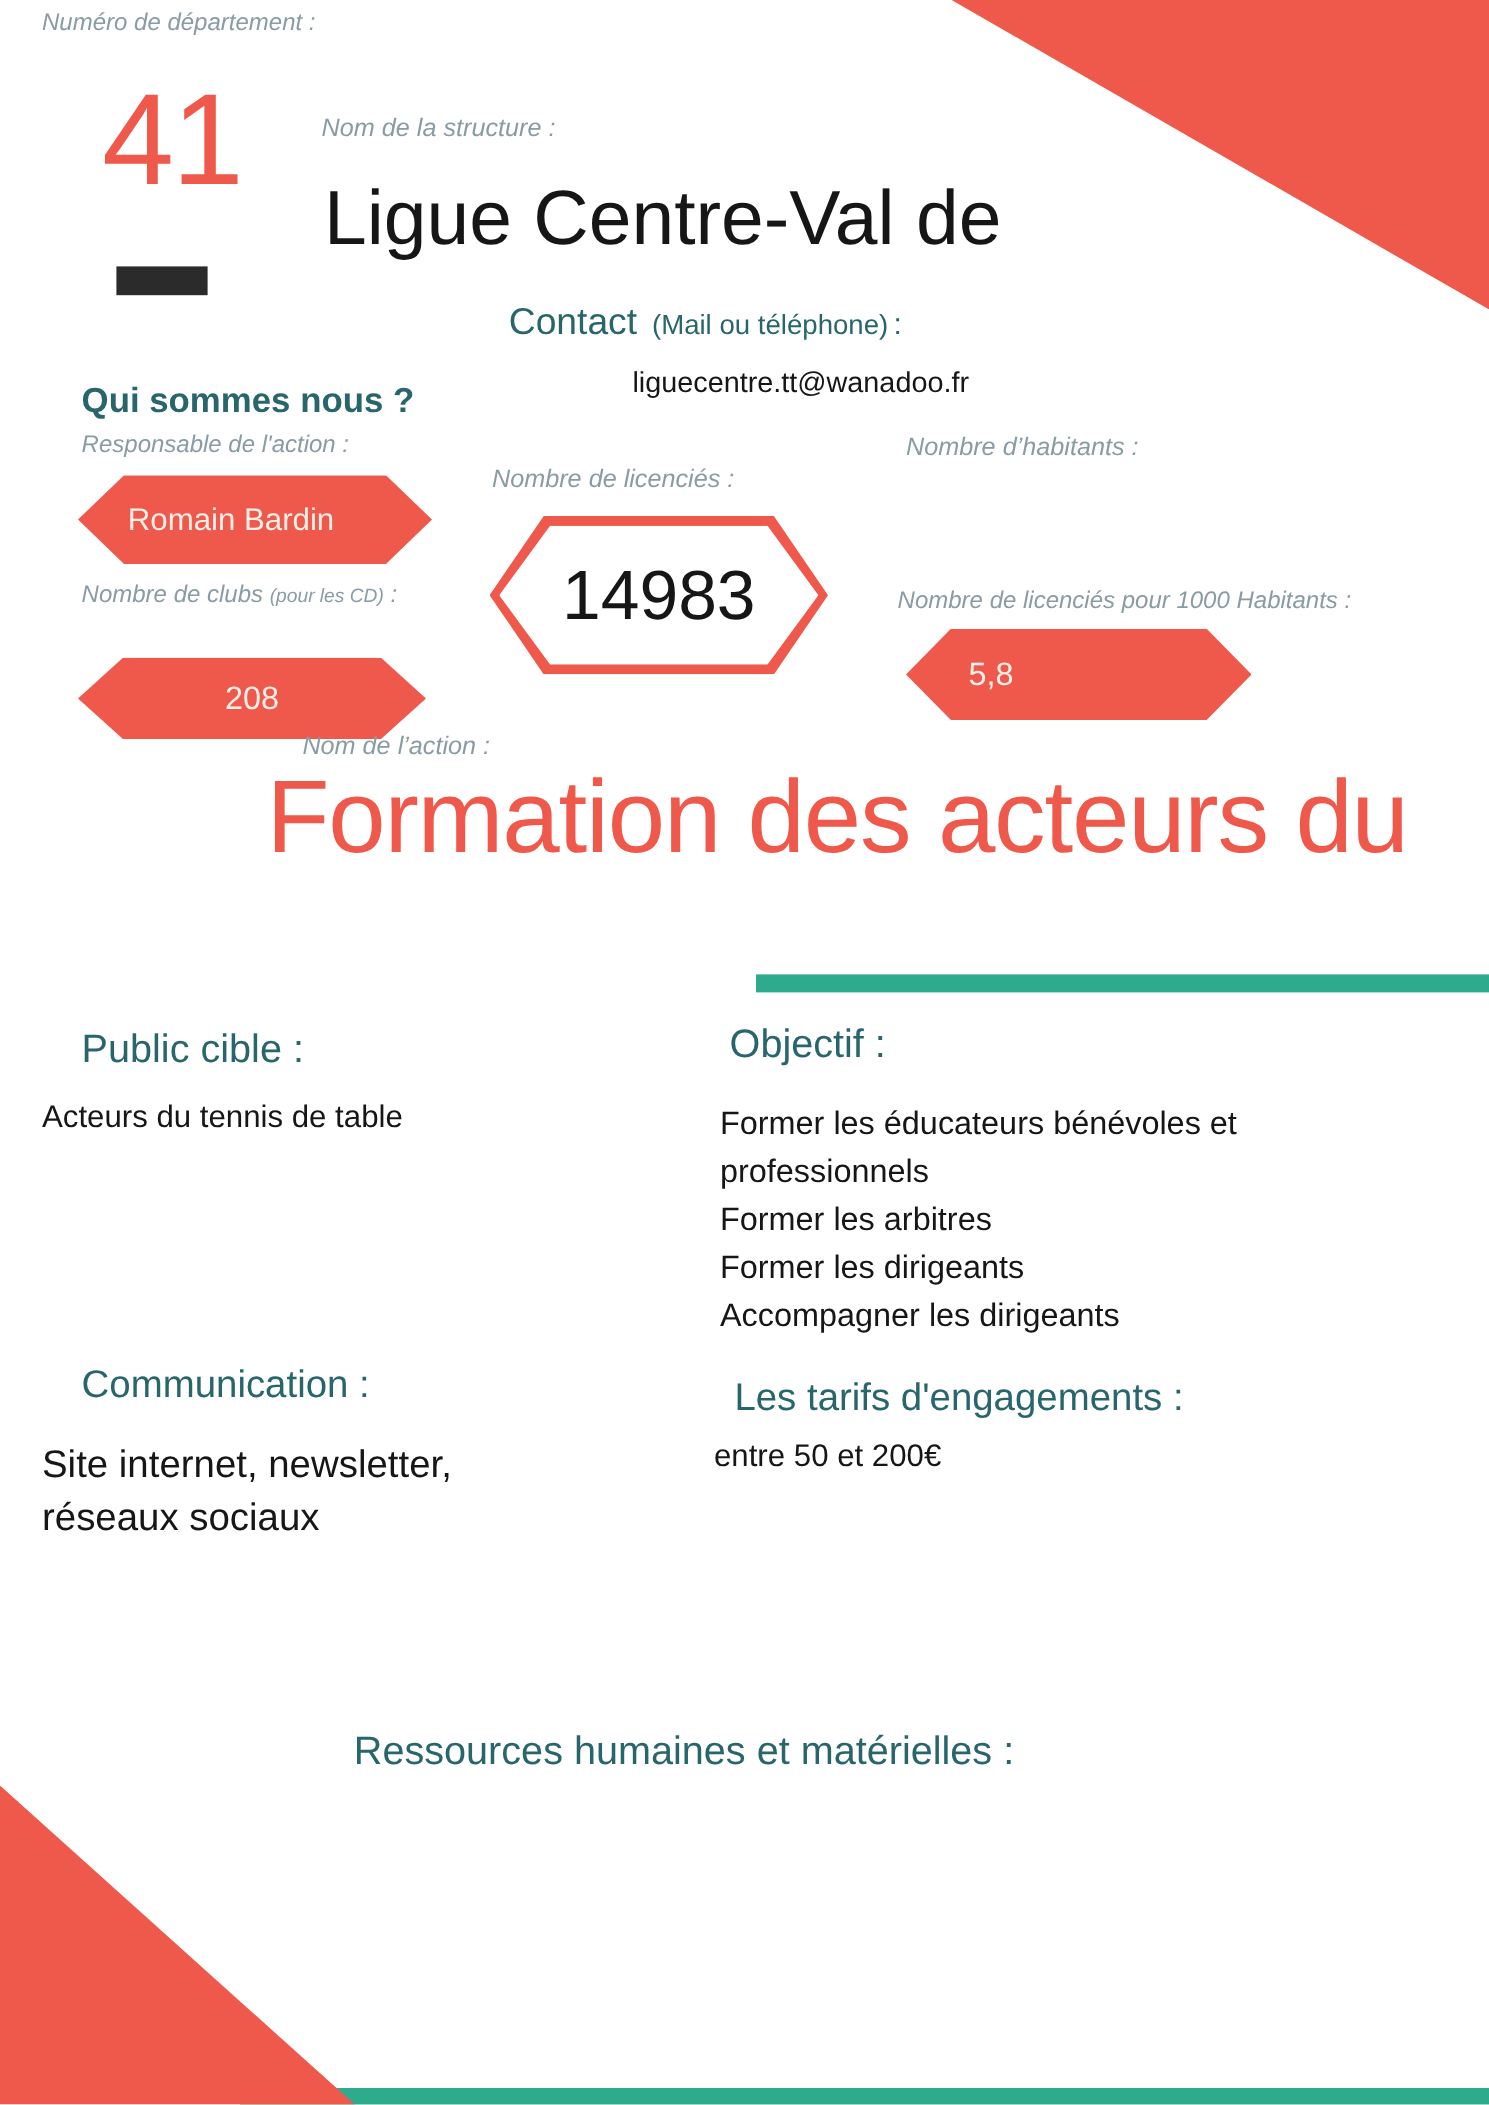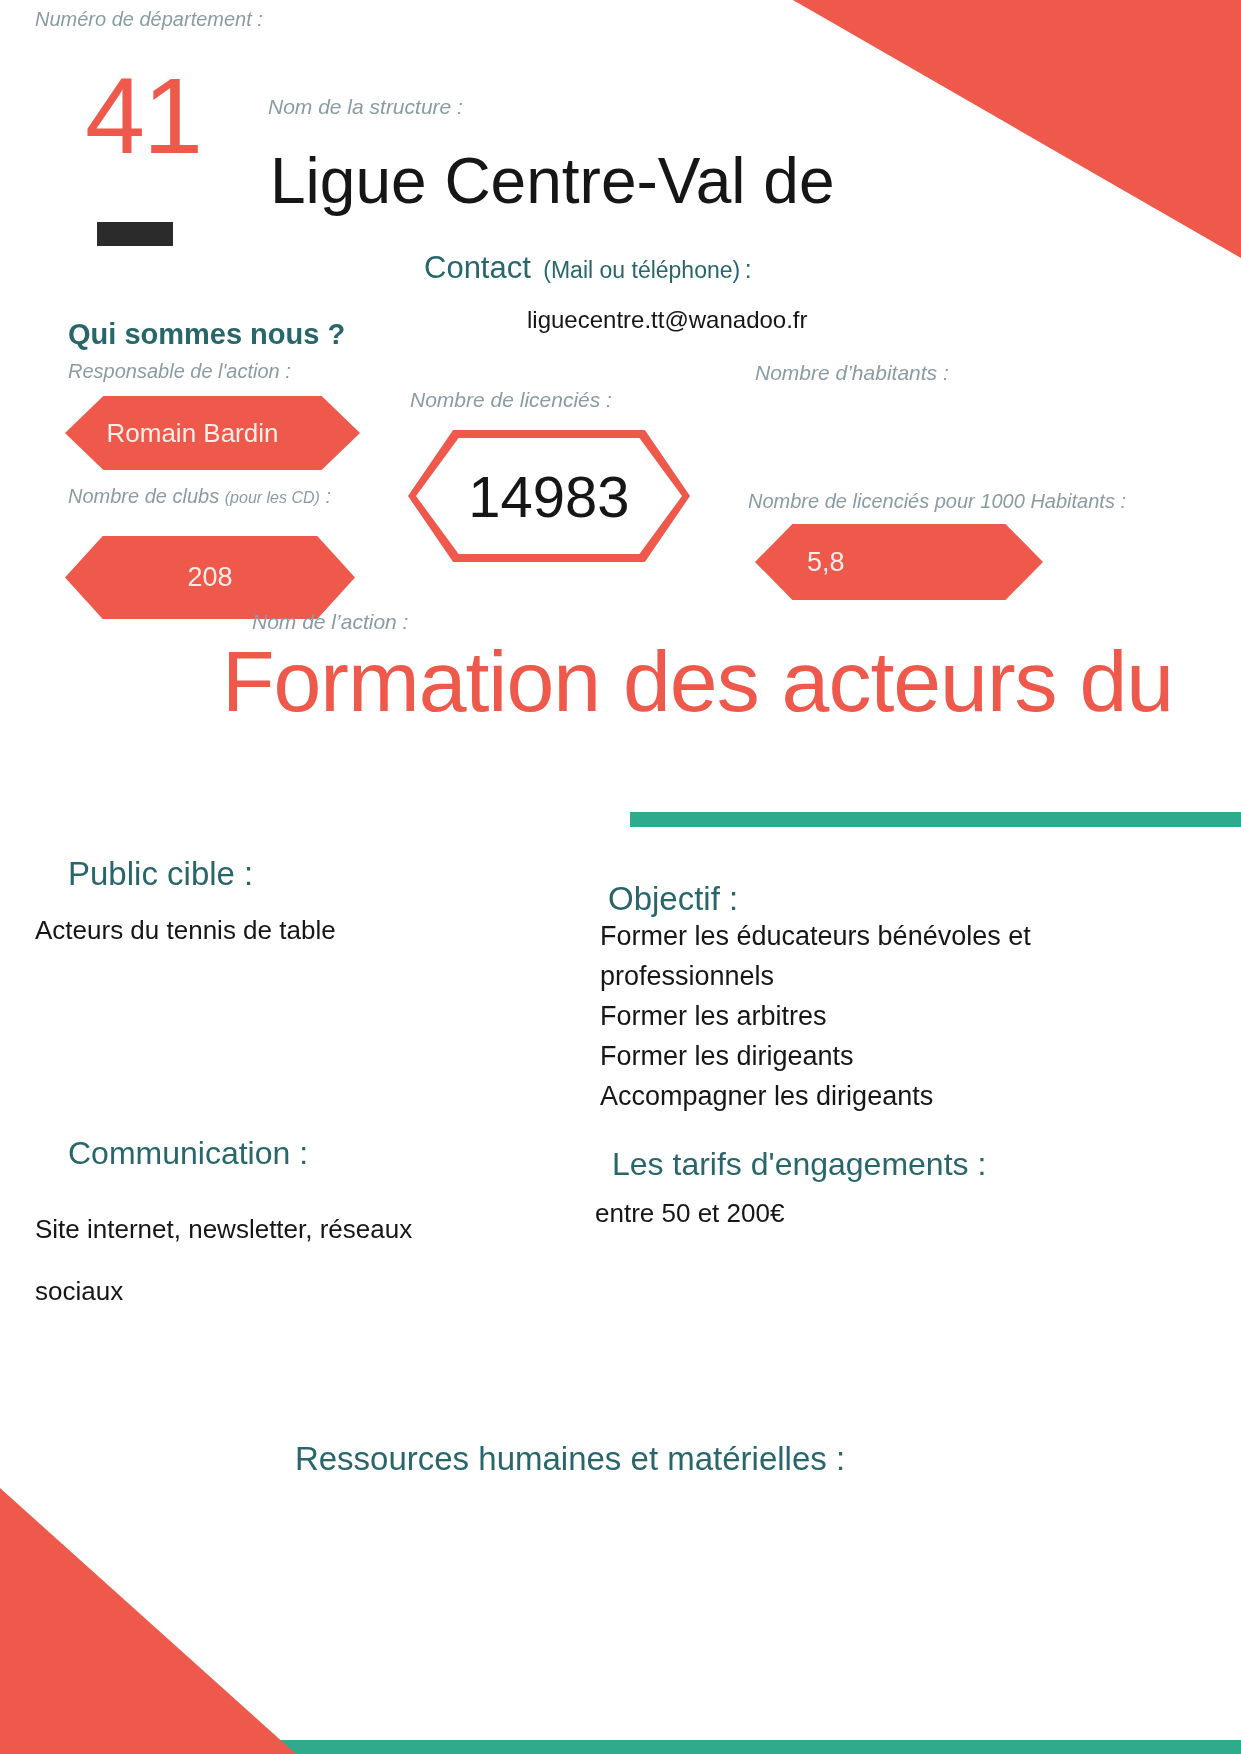--- a/index.html
+++ b/index.html
@@ -69,21 +69,21 @@
   <div class="abs label-sans" style="left:68px;top:360px;font-size:20px;">Responsable de l'action :</div>
   <div class="abs hex" style="left:65px;top:396px;width:295px;height:74px;">
     <span style="font-size:26px;margin-right:40px;">Romain Bardin</span>
   </div>
 
   <div class="abs label-sans" style="left:68px;top:485px;font-size:20px;white-space:nowrap;">
     <span>Nombre de clubs</span>
     <span style="font-size:16px;">(pour les CD)</span>
     <span>:</span>
   </div>
-  <div class="abs hex" style="left:65px;top:536px;width:290px;height:83px;align-items:center;">
+  <div class="abs hex" style="left:65px;top:548px;width:290px;height:68px;align-items:center;">
     <span style="font-size:27px;">208</span>
   </div>
 
   <div class="abs label-sans" style="left:410px;top:388px;font-size:21px;">Nombre de licenciés :</div>
   <div class="abs hex-outline-outer" style="left:408px;top:430px;width:282px;height:132px;">
     <div class="hex-outline-inner">
       <span class="body-text" style="font-size:58px;">14983</span>
     </div>
   </div>
 
@@ -94,29 +94,29 @@
     <span style="font-size:27px;margin-left:52px;">5,8</span>
   </div>
 
   <div class="abs label-sans" style="left:252px;top:610px;font-size:21px;">Nom de l’action :</div>
   <div class="abs" style="left:222px;top:638px;font-size:86px;line-height:1;color:var(--red,#EE594B);white-space:nowrap;letter-spacing:-1px;">Formation des acteurs du</div>
   <div class="abs" style="left:630px;top:812px;width:611px;height:15px;background:var(--green,#2EAB8C);"></div>
 
   <div class="abs" style="left:68px;top:855px;font-size:33px;color:var(--teal,#28666C);">Public cible :</div>
   <div class="abs body-text" style="left:35px;top:915px;font-size:26px;">Acteurs du tennis de table</div>
 
-  <div class="abs" style="left:608px;top:851px;font-size:33px;color:var(--teal,#28666C);margin-top:29px;">Objectif :</div>
+  <div class="abs" style="left:608px;top:851px;font-size:33px;color:var(--teal,#28666C);">Objectif :</div>
   <div class="abs body-text" style="left:600px;top:916px;width:460px;font-size:27px;line-height:40px;">
     <div>Former les éducateurs bénévoles et professionnels</div>
     <div>Former les arbitres</div>
     <div>Former les dirigeants</div>
     <div>Accompagner les dirigeants</div>
   </div>
 
   <div class="abs" style="left:68px;top:1135px;font-size:32px;color:var(--teal,#28666C);">Communication :</div>
-  <div class="abs body-text" style="left:35px;top:1198px;width:440px;font-size:26px;line-height:62px;">Site internet, newsletter, réseaux sociaux</div>
+  <div class="abs body-text" style="left:35px;top:1198px;width:440px;font-size:32px;line-height:44px;">Site internet, newsletter, réseaux sociaux</div>
 
   <div class="abs" style="left:612px;top:1130px;font-size:32px;color:var(--teal,#28666C);margin-top:16px;">Les tarifs d'engagements :</div>
   <div class="abs body-text" style="left:595px;top:1198px;font-size:26px;">entre 50 et 200€</div>
 
   <div class="abs" style="left:170px;top:1440px;width:800px;text-align:center;font-size:33px;color:var(--teal,#28666C);">Ressources humaines et matérielles :</div>
 
 </div>
 
 </body></html>

